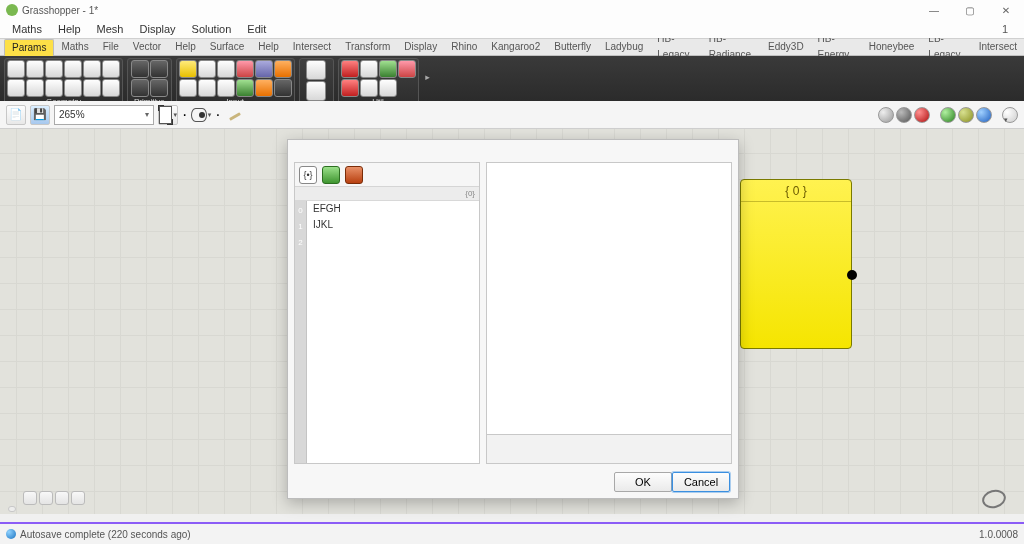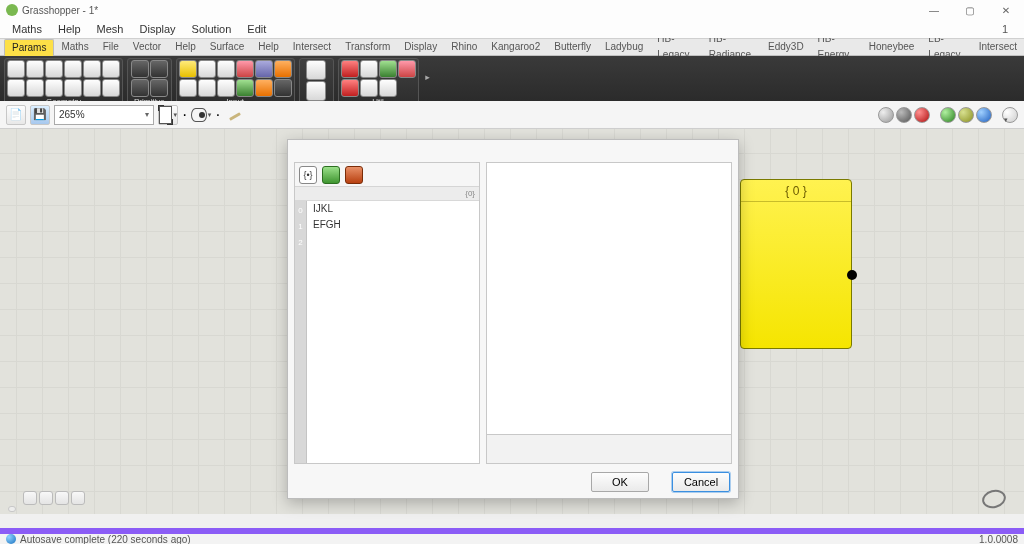--- a/index.html
+++ b/index.html
@@ -88,26 +88,26 @@
   .ic.del{background:linear-gradient(#e89068,#b84010); border:1px solid #7a2c08;}
   .path-hdr{ height:14px; background:#ececec; border-bottom:1px solid #d8d8d8; font-size:8px; color:#888; display:flex; justify-content:flex-end; padding-right:4px; align-items:center;}
   .dlist{ flex:1; display:flex; background:#fff;}
   .gutter{ width:12px; background:#d8d8d8; border-right:1px solid #c4c4c4; font-size:8px; color:#fff; text-align:center; padding-top:2px;}
   .gutter div{height:16px; line-height:16px;}
   .rows{ flex:1; font-size:10px; color:#333;}
   .rows div{ height:16px; line-height:16px; padding-left:6px;}
   .dlg-preview{ position:absolute; right:0; bottom:0; width:246px; height:30px; border:1px solid #c8c8c8; background:#f2f2f2;}
   .dlg-right-wrap{flex:1; display:flex; flex-direction:column; gap:4px; position:relative;}
   .dlg-right-top{flex:1; background:#fff; border:1px solid #c8c8c8;}
-  .dlg-buttons{ position:absolute; bottom:6px; right:8px; display:flex; gap:8px;}
+  .dlg-buttons{ position:absolute; bottom:6px; right:8px; display:flex; }
   .dbtn{ width:58px; height:20px; font-size:11px; background:linear-gradient(#fdfdfd,#eaeaea); border:1px solid #a8a8a8; border-radius:2px;}
-  .dbtn.primary{ border:1px solid #3a8fe0; box-shadow:0 0 0 1px rgba(58,143,224,.4);margin-left:15px;}
-
-  
-  .statusbar{ position:absolute; bottom:0; left:0; right:0; height:16px; background:#f3f3f3; border-top:6px solid #8b5cf6; font-size:10px; color:#555; display:flex; align-items:center; padding:0 6px;}
+  .dbtn.primary{ border:1px solid #3a8fe0; box-shadow:0 0 0 1px rgba(58,143,224,.4);}
+
+  
+  .statusbar{ position:absolute; bottom:0; left:0; right:0; height:22px; background:#f3f3f3; border-top:2px solid #8b5cf6; font-size:10px; color:#555; display:flex; align-items:center; padding:0 6px;}
   .statusbar .dot{ width:10px; height:10px; border-radius:50%; background:radial-gradient(circle at 30% 30%,#8fd2ff,#1a72c0); margin-right:4px;}
   .statusbar .ver{ margin-left:auto;}
 
   
 
   
   .pencil{ width:18px; height:18px; position:relative;}
   .pencil::before{content:""; position:absolute; left:3px; top:9px; width:12px; height:3px; background:#c9b57c; transform:rotate(-30deg); border-radius:1px;}
 
   .eye{ width:22px; height:14px; border:1px solid #555; border-radius:60%/100%; position:relative;}
@@ -320,22 +320,22 @@
             <div class="ic del"></div>
           </div>
           <div class="path-hdr">{0}</div>
           <div class="dlist">
             <div class="gutter">
               <div>0</div>
               <div>1</div>
               <div>2</div>
             </div>
             <div class="rows">
+              <div>EFGH</div>
               <div>IJKL</div>
-              <div>EFGH</div>
             </div>
           </div>
         </div>
 
         <div class="dlg-right-wrap">
           <div class="dlg-right-top"></div>
           <div class="dlg-preview"></div>
         </div>
       </div>
 

